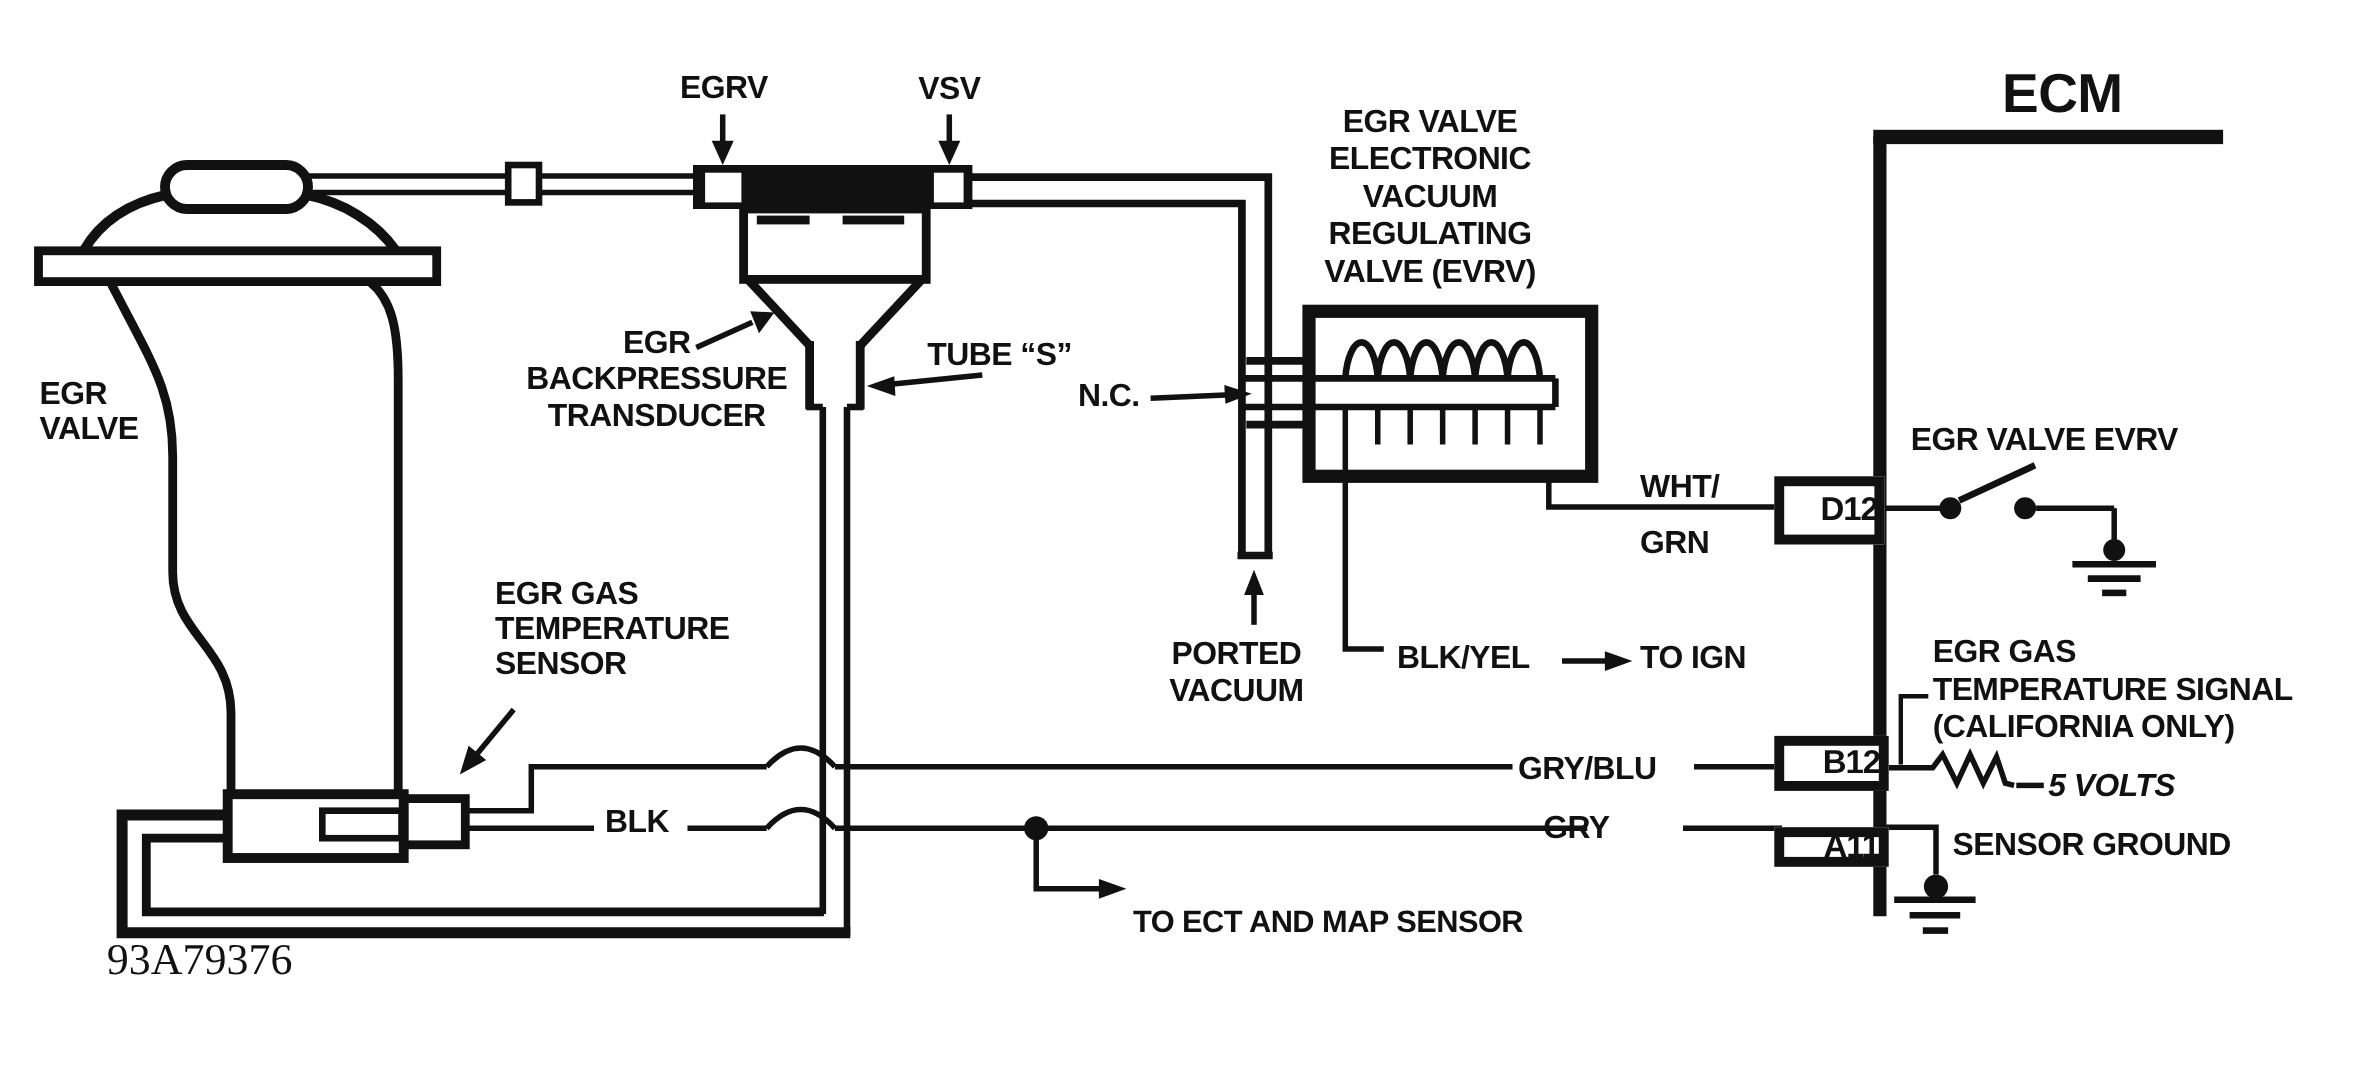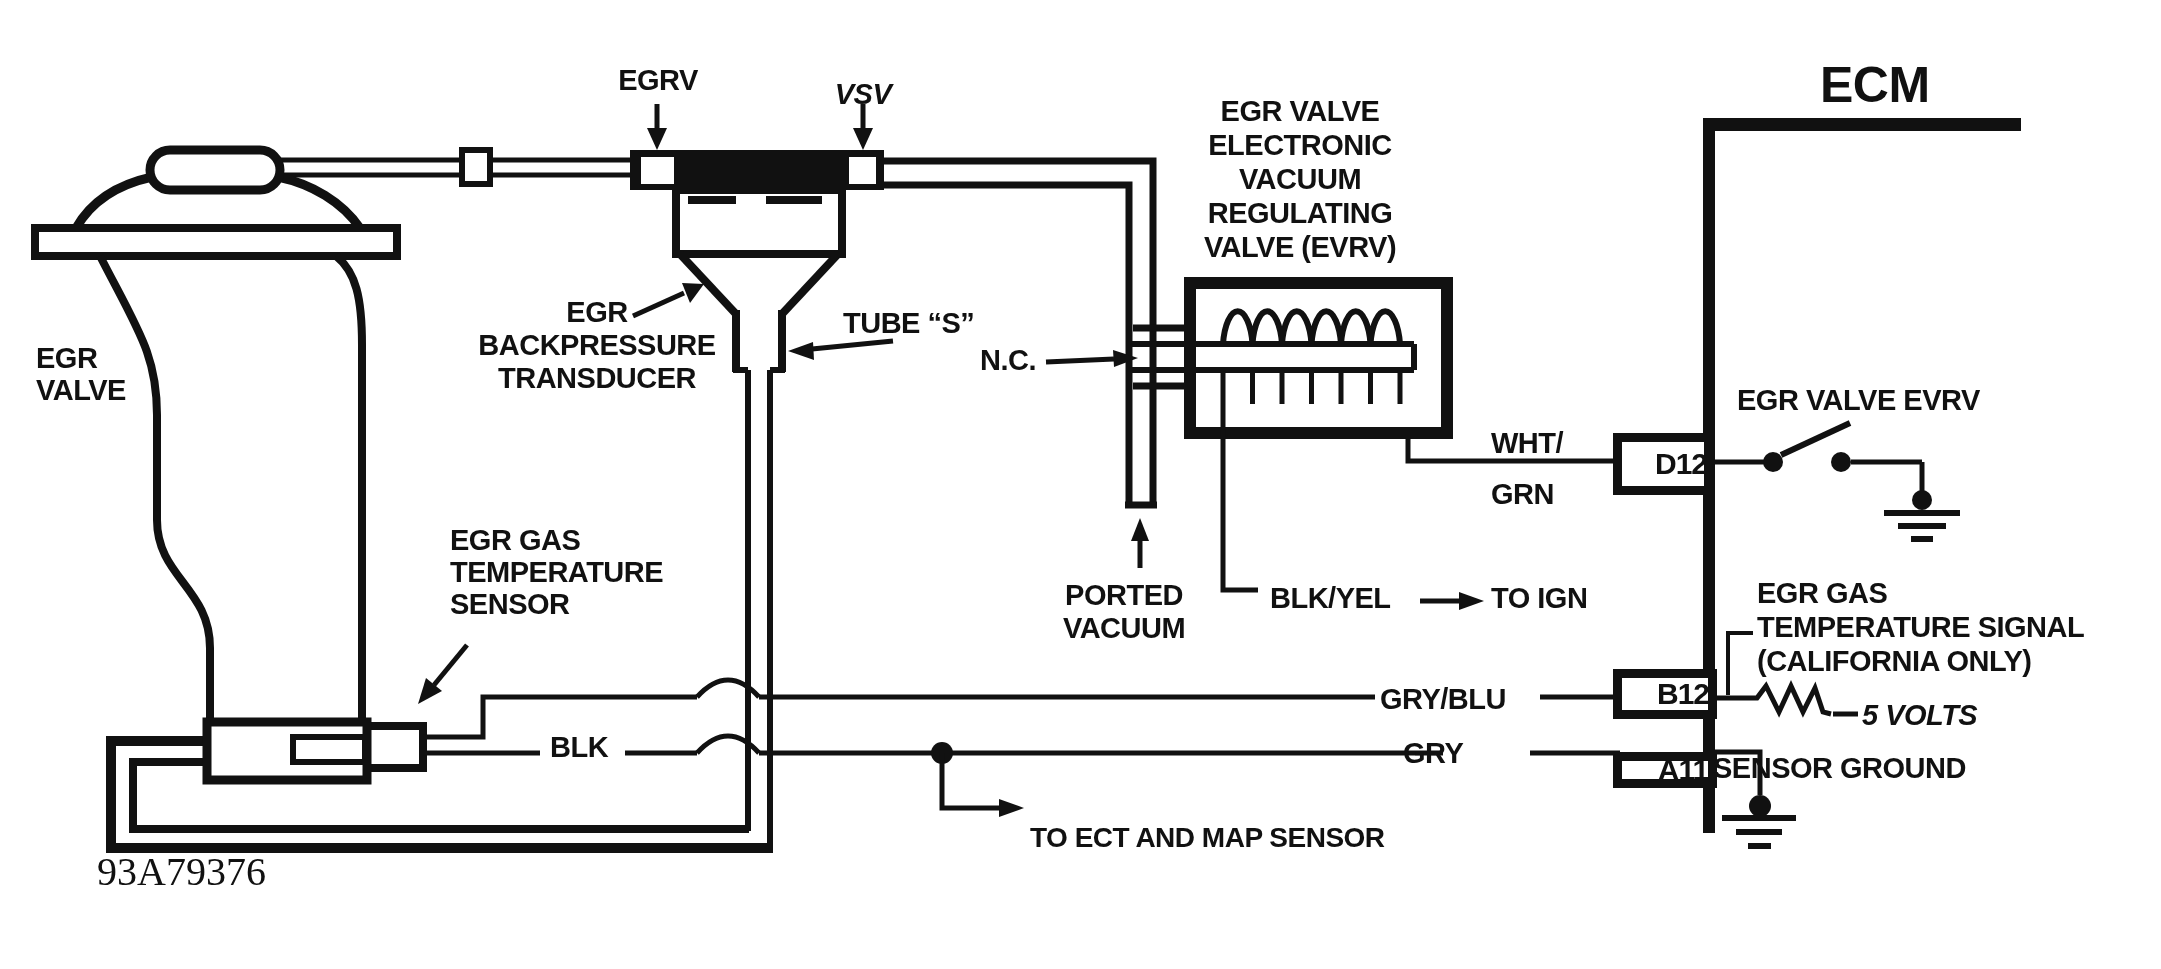--- a/index.html
+++ b/index.html
@@ -196,21 +196,21 @@
       <span>D12</span>
     </div>
 <div class="pin" style="left:1613px;top:669px;width:104px;height:50px;">
       <span>B12</span>
     </div>
 <div class="pin" style="left:1613px;top:752px;width:104px;height:36px;">
       <span>A11</span>
     </div>
 
 <div class="lbl ctr" style="left:658px;top:64px;">EGRV</div>
-<div class="lbl ctr" style="left:863px;top:78px;font-style:italic;">VSV</div>
+<div class="lbl ctr" style="left:863px;top:65px;">VSV</div>
 <div class="lbl" style="left:36px;top:342px;">EGR
 VALVE</div>
 <div class="lbl ctr lh33" style="left:597px;top:296px;">EGR
 BACKPRESSURE
 TRANSDUCER</div>
 <div class="lbl" style="left:843px;top:307px;">TUBE “S”</div>
 <div class="lbl" style="left:980px;top:344px;">N.C.</div>
 <div class="lbl ctr lh34" style="left:1300px;top:94px;">EGR VALVE
 ELECTRONIC
 VACUUM
@@ -228,16 +228,16 @@
 <div class="lbl" style="left:550px;top:731px;">BLK</div>
 <div class="lbl" style="left:1380px;top:683px;">GRY/BLU</div>
 <div class="lbl" style="left:1403px;top:737px;text-align:center;">GRY</div>
 <div class="lbl small" style="left:1030px;top:794px;margin-top:28px;">TO ECT AND MAP SENSOR</div>
 <div class="lbl ecm-title" style="left:1820px;top:62px;">ECM</div>
 <div class="lbl" style="left:1737px;top:384px;">EGR VALVE EVRV</div>
 <div class="lbl lh34" style="left:1757px;top:576px;">EGR GAS
 TEMPERATURE SIGNAL
 (CALIFORNIA ONLY)</div>
 <div class="lbl" style="left:1862px;top:699px;font-style:italic;">5 VOLTS</div>
-<div class="lbl" style="left:1713px;top:752px;">SENSOR GROUND</div>
+<div class="lbl" style="left:1775px;top:752px;">SENSOR GROUND</div>
 <div class="lbl fig" style="left:97px;top:856px;">93A79376</div>
 
 </div>
 
 </body></html>

